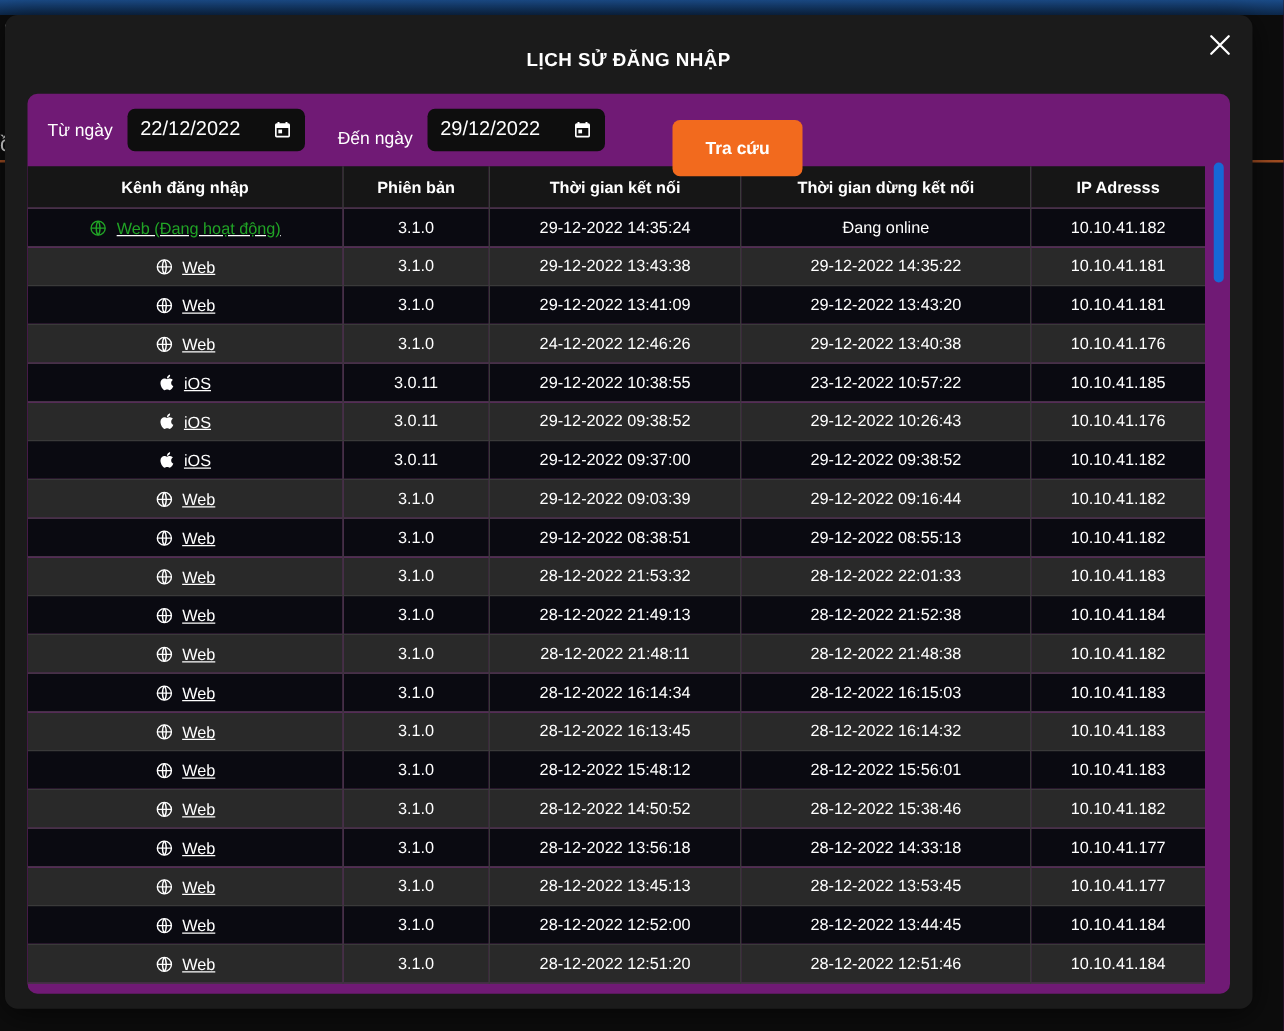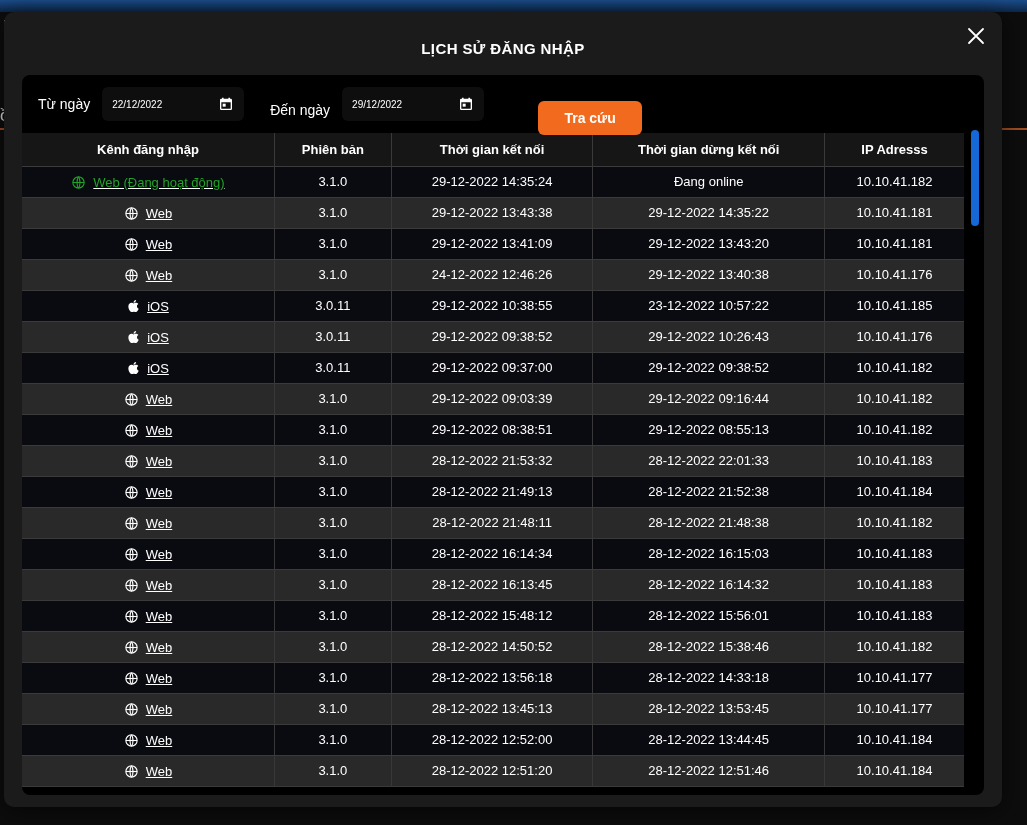--- a/index.html
+++ b/index.html
@@ -38,36 +38,36 @@
     font-size:15px;font-weight:700;letter-spacing:.4px;color:#fff;
   }
   .close-btn{
     position:absolute;top:12px;right:14px;width:24px;height:24px;
     background:none;border:none;cursor:pointer;color:#fff;
     display:flex;align-items:center;justify-content:center;
   }
   
   .panel{
     position:absolute;left:18px;top:63px;width:962px;height:720px;
-    background:#000000;border-radius:8px;overflow:hidden;
+    background:#701a75;border-radius:8px;overflow:hidden;
   }
   .filter-bar{
     display:flex;align-items:center;
     height:58px;padding:0 16px;gap:12px;
   }
   .flabel{font-size:14px;color:#fff;}
   .flabel.to{margin-left:14px;margin-top:12px;}
   .date-input{
     display:flex;align-items:center;justify-content:space-between;
     width:142px;height:34px;padding:0 10px;
     background:#0e0e0e;border-radius:6px;cursor:pointer;
   }
-  .date-input .dval{font-size:10px;color:#fff;}
+  .date-input .dval{font-size:16px;color:#fff;}
   .search-btn{
-    margin-left:42px;width:104px;height:34px;border:none;border-radius:6px;
+    margin-left:42px;width:104px;height:45px;border:none;border-radius:6px;
     background:var(--orange);color:#fff;font-size:14px;font-weight:700;
     font-family:"Liberation Sans", sans-serif;cursor:pointer;margin-top:28px;
   }
   
   table{
     width:calc(100% - 20px);
     border-collapse:collapse;table-layout:fixed;
     font-size:13px;color:#fff;padding-left:48px;
   }
   col.c1{width:26.8%} col.c2{width:12.4%} col.c3{width:21.4%} col.c4{width:24.6%} col.c5{width:14.8%}

